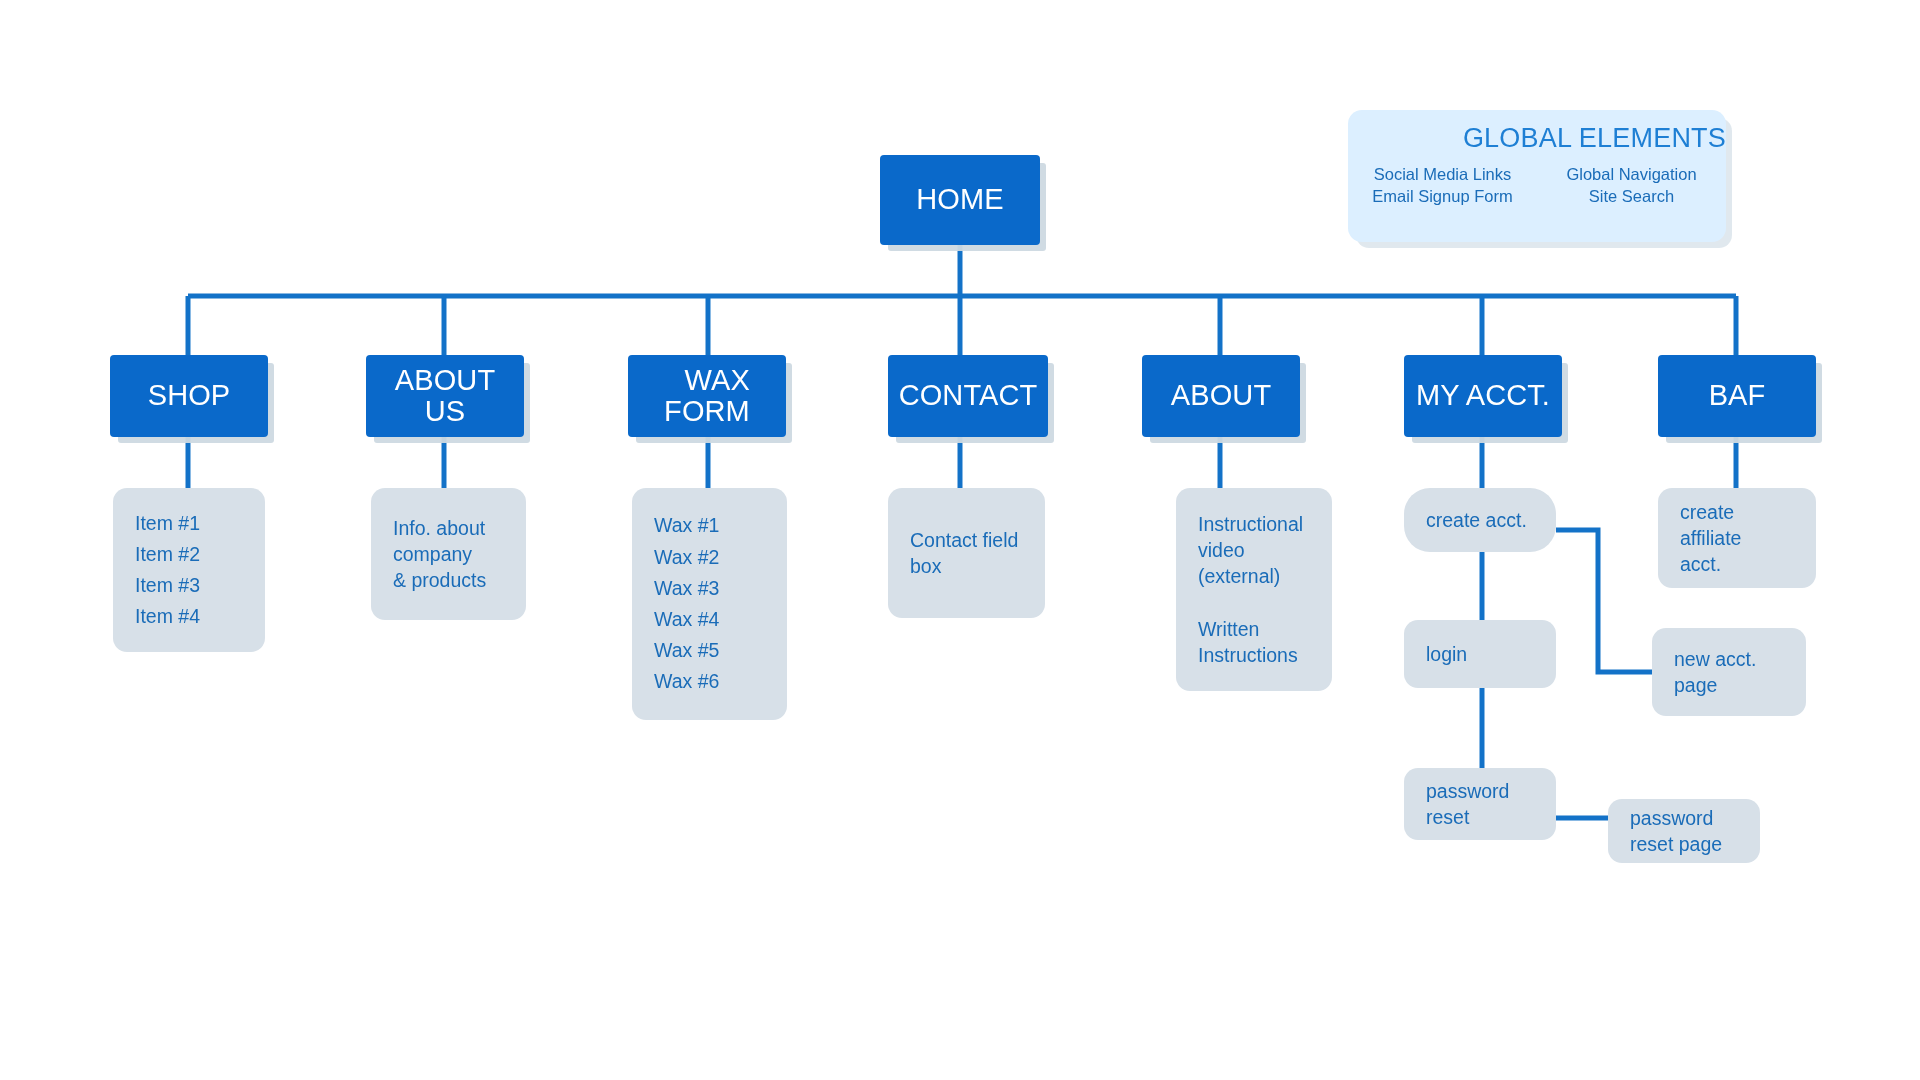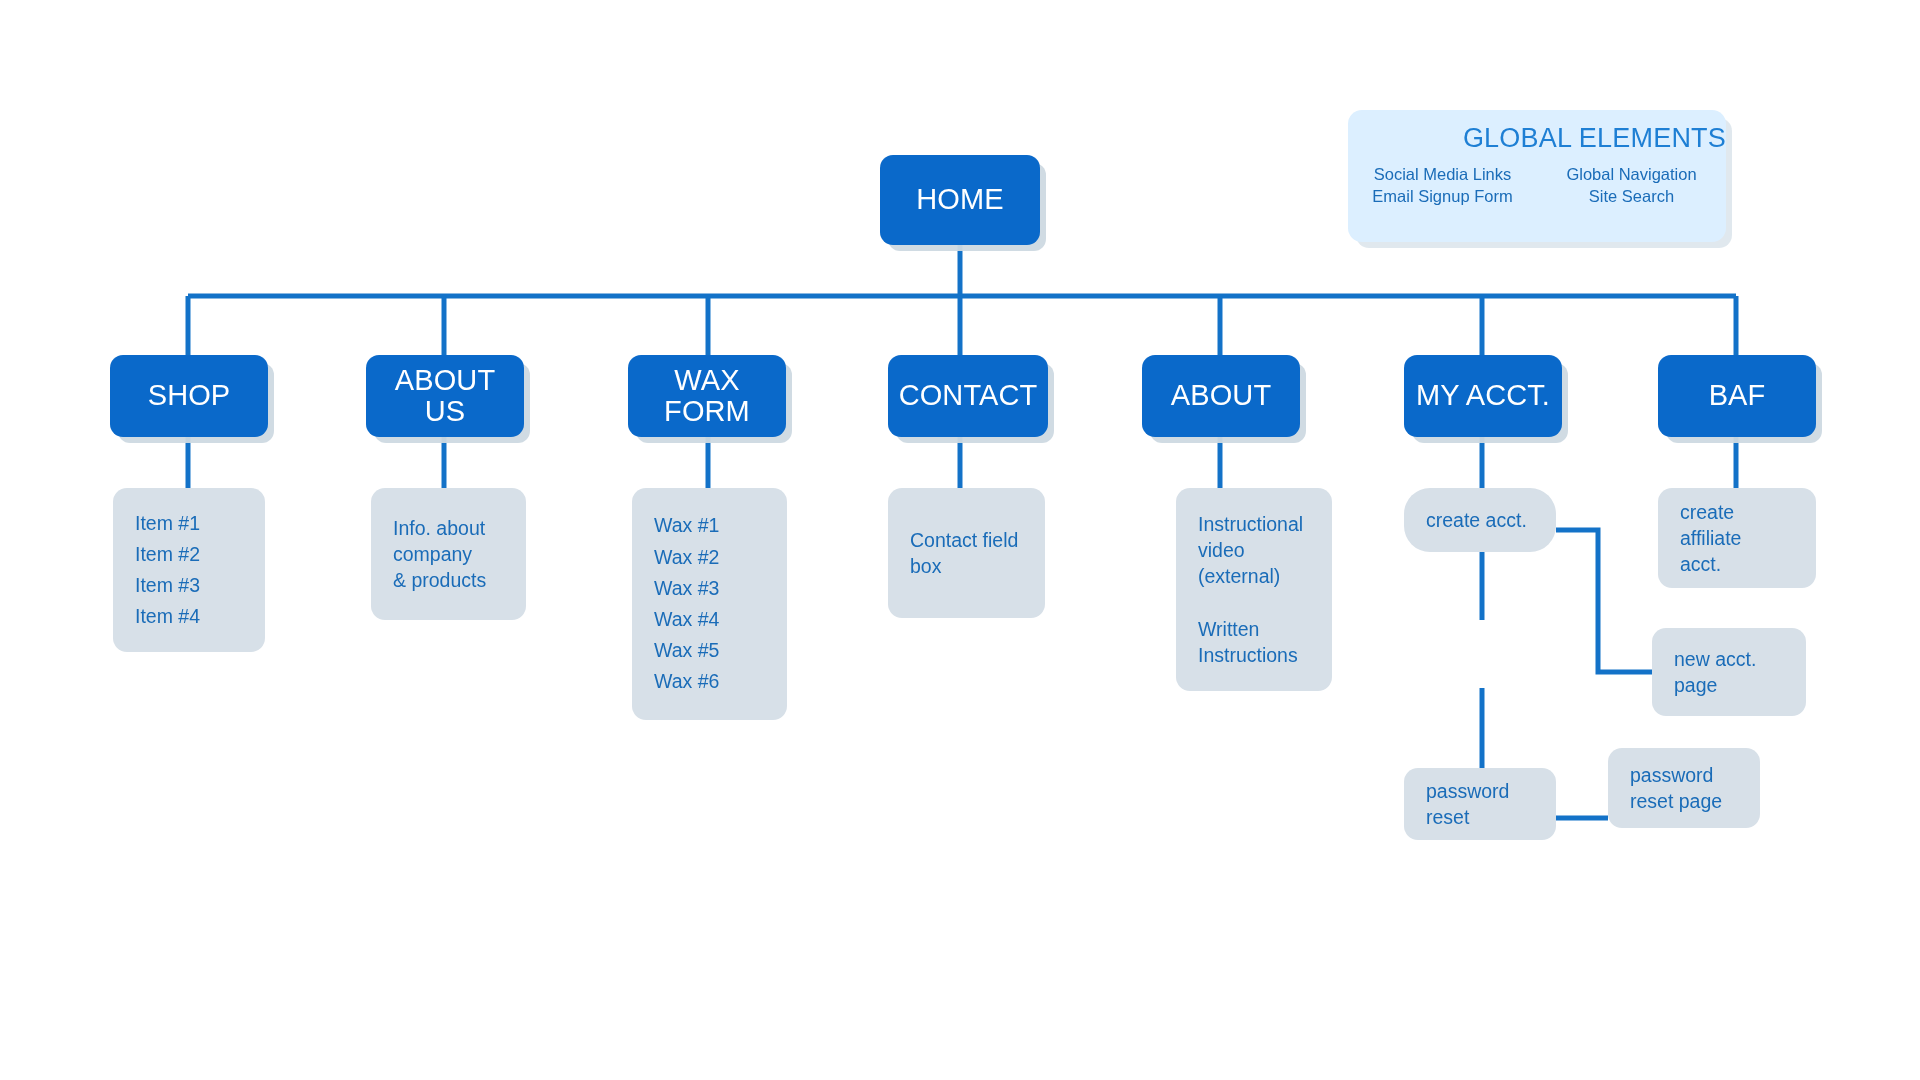--- a/index.html
+++ b/index.html
@@ -40,21 +40,21 @@
     align-items: center;
     border-radius: 12px;
   }
 
   .node.primary {
     background: #0a69ca;
     color: #ffffff;
     justify-content: center;
     text-align: center;
     box-shadow: 7px 7px 0 -1px rgba(205, 217, 226, 0.95);
-    border-radius: 13px;
+    border-radius: 4px;
   }
   .node.primary .label {
     font-size: 29px;
     line-height: 1.08;
     letter-spacing: 0.1px;
     font-weight: 400;
     white-space: pre-line;
   }
 
   .node.detail {
@@ -173,21 +173,21 @@
   <div class="node primary" style="left:366px; top:355px; width:158px; height:82px;">
     <span class="label">ABOUT
 US</span>
   </div>
   <div class="node detail" style="left:371px; top:488px; width:155px; height:132px;">
     <span class="label">Info. about
 company
 &amp; products</span>
   </div>
 
-  <div class="node primary" style="left:628px; top:355px; width:158px; height:82px;">
+  <div class="node primary" style="left:628px; top:355px; width:158px; height:82px;text-align:right;">
     <span class="label">WAX
 FORM</span>
   </div>
   <div class="node detail listbox" style="left:632px; top:488px; width:155px; height:232px;">
     <span class="label">Wax #1
 Wax #2
 Wax #3
 Wax #4
 Wax #5
 Wax #6</span>
@@ -212,28 +212,31 @@
 Written
 Instructions</span>
   </div>
 
   <div class="node primary" style="left:1404px; top:355px; width:158px; height:82px;">
     <span class="label">MY ACCT.</span>
   </div>
   <div class="node detail" style="left:1404px; top:488px; width:152px; height:64px;border-radius:26px;">
     <span class="label">create acct.</span>
   </div>
+  <div class="node detail" style="left:1404px; top:620px; width:152px; height:68px;">
+    <span class="label">login</span>
+  </div>
   <div class="node detail" style="left:1404px; top:768px; width:152px; height:72px;">
     <span class="label">password reset</span>
   </div>
   <div class="node detail" style="left:1652px; top:628px; width:154px; height:88px;">
     <span class="label">new acct.
 page</span>
   </div>
-  <div class="node detail" style="left:1608px; top:748px; width:152px; height:80px;">
+  <div class="node detail" style="left:1608px; top:799px; width:152px; height:64px;">
     <span class="label">password
 reset page</span>
   </div>
 
   <div class="node primary" style="left:1658px; top:355px; width:158px; height:82px;">
     <span class="label">BAF</span>
   </div>
   <div class="node detail" style="left:1658px; top:488px; width:158px; height:100px;">
     <span class="label">create affiliate
 acct.</span>

